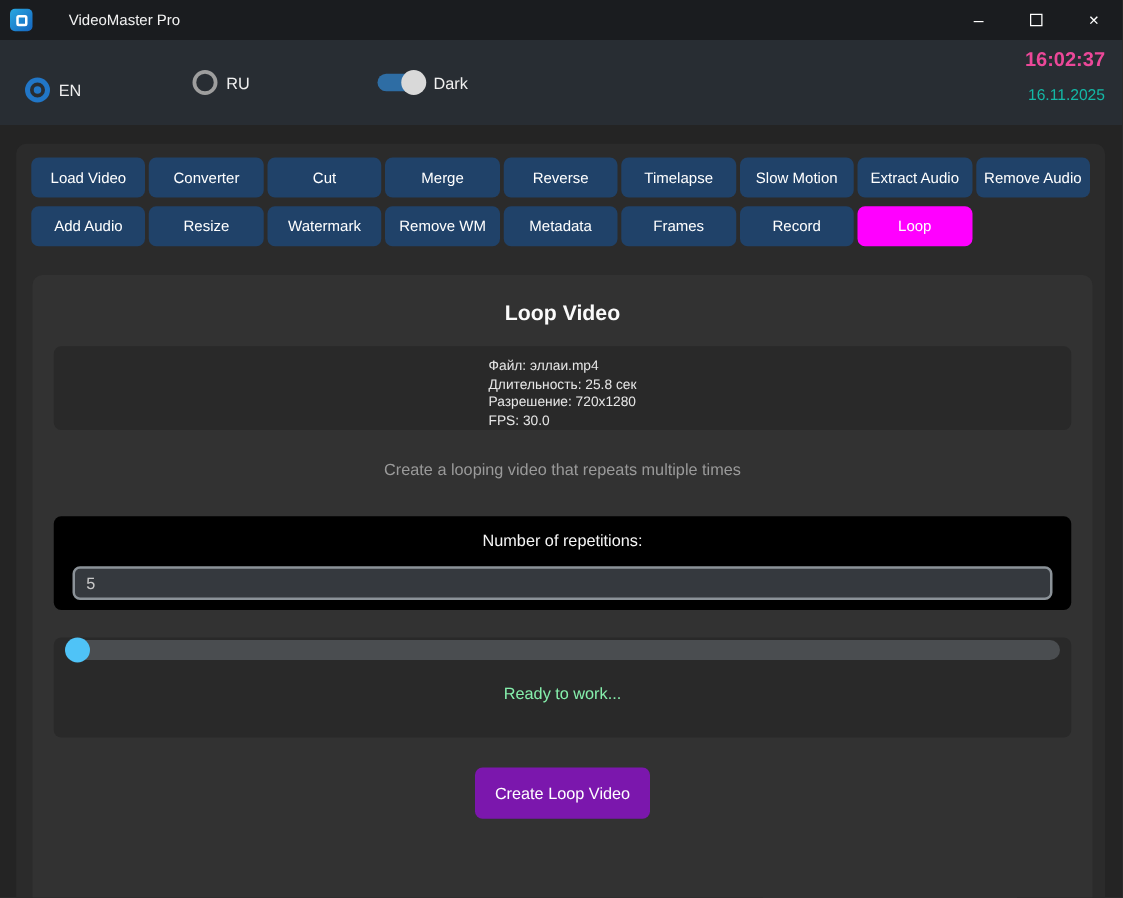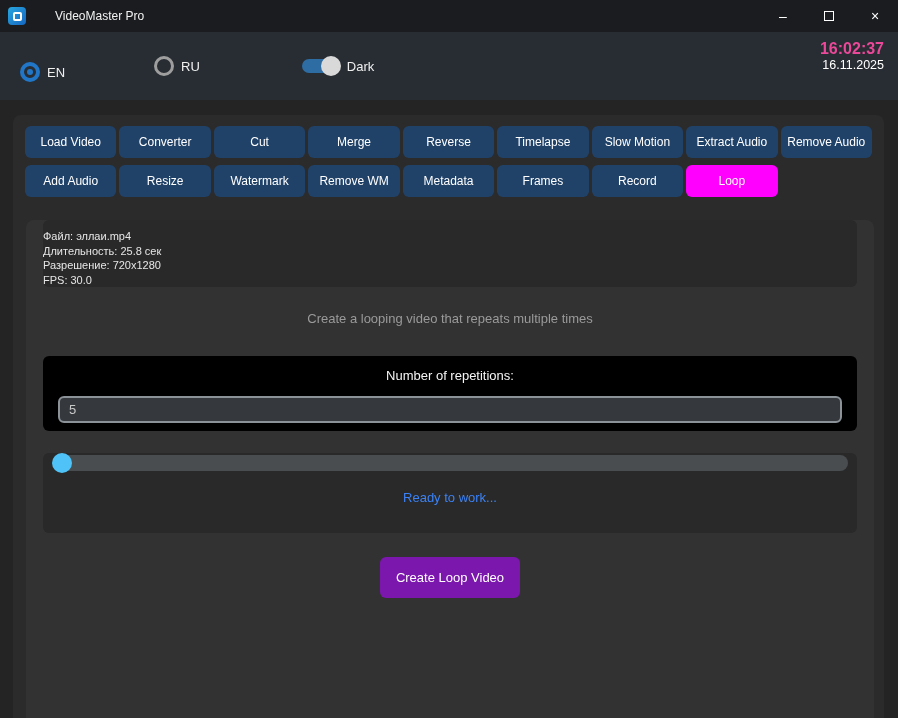--- a/index.html
+++ b/index.html
@@ -56,21 +56,21 @@
     width:36px; height:14px; border-radius:7px; background:#2e6da4; position:relative;
   }
   .toggle .knob {
     position:absolute; right:-3px; top:-3px; width:20px; height:20px;
     border-radius:50%; background:#d9d9d9;
   }
   .toggle-label { margin-left:9px; font-size:13px; color:#f0f0f0; }
 
   .clock { position:absolute; right:14px; top:8px; text-align:right; }
   .clock .time { font-size:16px; font-weight:bold; color:#ec4899; }
-  .clock .date { font-size:12.5px; color:#ffffff; }
+  .clock .date { font-size:12.5px; color:#14b8a6; margin-top:11px; }
 
   
   .container {
     position:absolute; left:13px; right:14px; top:115px; bottom:0;
     background:#2b2b2b; border-radius:8px 8px 0 0;
   }
   .tabs-grid {
     display:grid; grid-template-columns:repeat(9,1fr);
     column-gap:3px; row-gap:7px;
     padding:11px 12px 0 12px;
@@ -87,21 +87,21 @@
   .main-panel {
     margin:23px 10px 0 13px; height:500px;
     background:#323232; border-radius:8px 8px 0 0;
   }
   .page-title {
     padding-top:21px; text-align:center;
     font-size:17px; font-weight:bold; color:#fafafa;
   }
   .file-info-panel {
     margin:16px 17px 0 17px; height:67px; background:#292929; border-radius:6px;
-    display:flex; 
+    display:flex; justify-content:center;
   }
   .file-info-lines { padding-top:9px; font-size:11px; line-height:14.5px; color:#e6e6e6; text-align:left; }
   .description { margin-top:24px; text-align:center; font-size:13px; color:#9a9a9a; }
 
   .reps-panel { margin:30px 17px 0 17px; height:75px; background:#000000; border-radius:6px; }
   .reps-label { padding-top:12px; text-align:center; font-size:13px; color:#f5f5f5; }
   .reps-input {
     display:block; margin:13px 15px 0 15px; width:calc(100% - 30px); height:27px;
     background:#35393e; border:2px solid #8b9298; border-radius:6px;
     color:#c8c8c8; font-size:13px; padding:0 9px; font-family:inherit; outline:none;
@@ -110,21 +110,21 @@
   .progress-panel { margin:22px 17px 0 17px; height:80px; background:#292929; border-radius:6px; }
   .slider-row { position:relative; margin:13px 9px 0 9px; height:20px; }
   .slider-track {
     position:absolute; left:8px; right:0; top:2px; height:16px;
     background:#4a4d50; border-radius:8px;
   }
   .slider-handle {
     position:absolute; left:0; top:0; width:20px; height:20px;
     border-radius:50%; background:#4fc3f7;
   }
-  .status-text { margin-top:17px; text-align:center; font-size:13px; color:#3b82f6; }
+  .status-text { margin-top:17px; text-align:center; font-size:13px; color:#86efac; }
 
   .create-btn {
     display:block; margin:24px auto 0 auto; width:140px; height:41px;
     background:#7b17ad; color:#fff; border:none; border-radius:6px;
     font-size:13px; font-family:inherit; cursor:default;
   }
 </style>
 </head>
 <body>
 
@@ -179,20 +179,21 @@
     <button class="tab">Resize</button>
     <button class="tab">Watermark</button>
     <button class="tab">Remove WM</button>
     <button class="tab">Metadata</button>
     <button class="tab">Frames</button>
     <button class="tab">Record</button>
     <button class="tab active">Loop</button>
   </div>
 
   <div class="main-panel">
+    <div class="page-title">Loop Video</div>
 
     <div class="file-info-panel">
       <div class="file-info-lines">
         <div>Файл: эллаи.mp4</div>
         <div>Длительность: 25.8 сек</div>
         <div>Разрешение: 720x1280</div>
         <div>FPS: 30.0</div>
       </div>
     </div>
 

